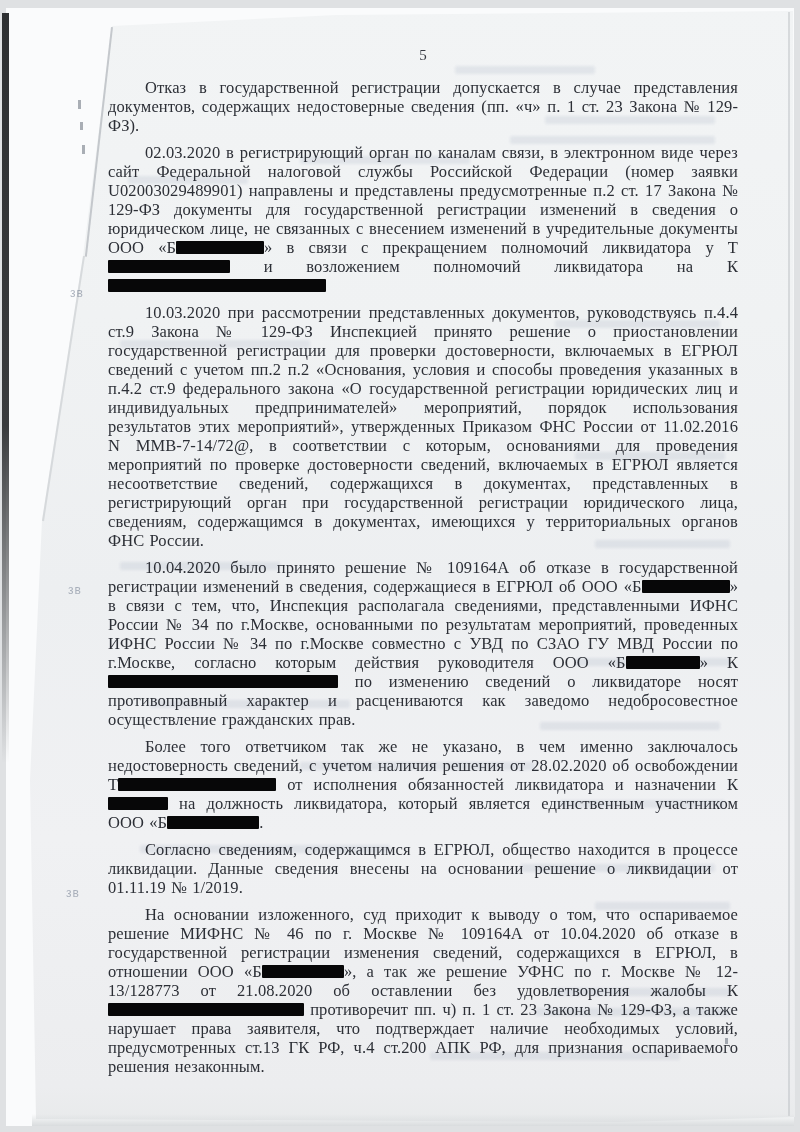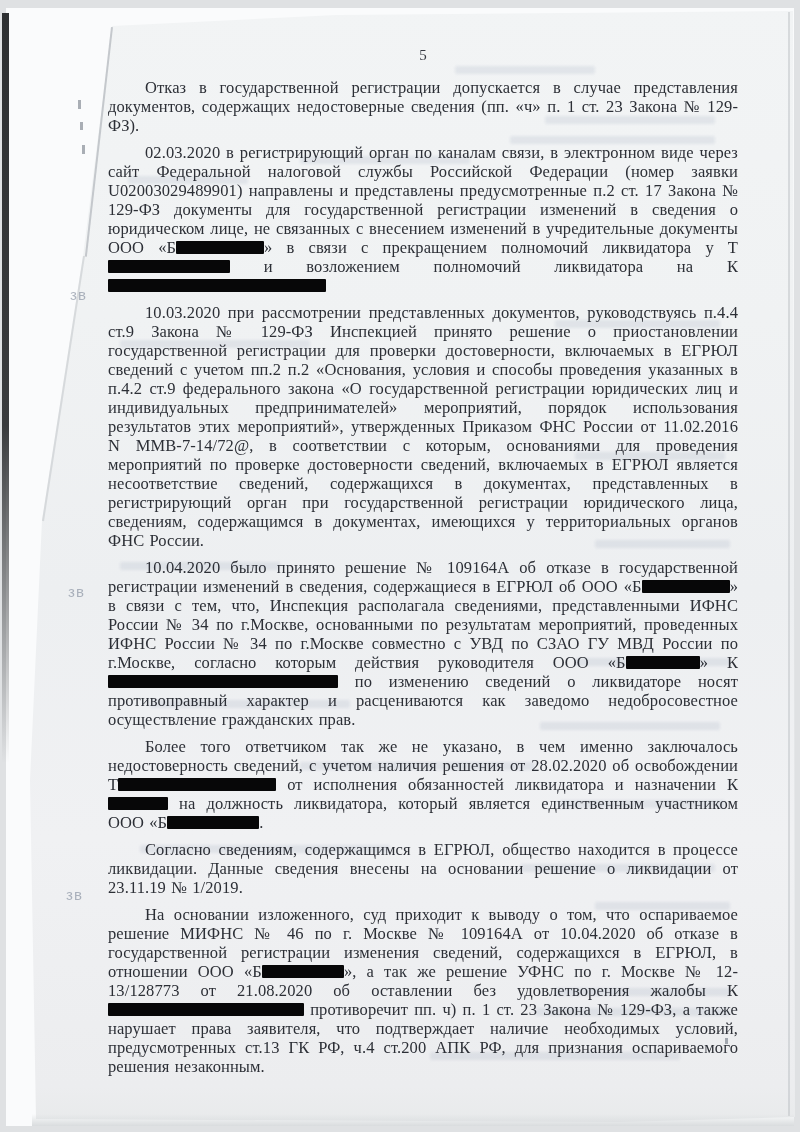--- a/index.html
+++ b/index.html
@@ -67,21 +67,21 @@
     height: 13px;
     background: #070708;
     vertical-align: -1px;
     border-radius: 1px;
   }
 
   
   .margin-mark {
     position: absolute;
     font-family: "Liberation Sans", sans-serif;
-    font-size: 15px; letter-spacing: 1px;
+    font-size: 12px; letter-spacing: 1px;
     color: #7d8798; opacity: 0.6;
     filter: blur(0.4px);
   }
 
   
   .ghost {
     position: absolute; height: 8px;
     background: rgba(128,142,170,0.14);
     filter: blur(1.4px); border-radius: 2px;
     pointer-events: none;
@@ -143,18 +143,18 @@
     </div>
 
   <div class="content">
     <div class="page-number">5</div>
     <div id="document-body">
         <p class="para">Отказ в государственной регистрации допускается в случае представления документов, содержащих недостоверные сведения (пп. «ч» п. 1 ст. 23 Закона № 129-ФЗ).</p>
         <p class="para">02.03.2020 в регистрирующий орган по каналам связи, в электронном виде через сайт Федеральной налоговой службы Российской Федерации (номер заявки U02003029489901) направлены и представлены предусмотренные п.2 ст. 17 Закона № 129-ФЗ документы для государственной регистрации изменений в сведения о юридическом лице, не связанных с внесением изменений в учредительные документы ООО «Б<span class="redact" style="width: 88px;"></span>» в связи с прекращением полномочий ликвидатора у Т<span class="redact" style="width: 122px;"></span> и возложением полномочий ликвидатора на К<span class="redact" style="width: 218px;"></span></p>
         <p class="para">10.03.2020 при рассмотрении представленных документов, руководствуясь п.4.4 ст.9 Закона № 129-ФЗ Инспекцией принято решение о приостановлении государственной регистрации для проверки достоверности, включаемых в ЕГРЮЛ сведений с учетом пп.2 п.2 «Основания, условия и способы проведения указанных в п.4.2 ст.9 федерального закона «О государственной регистрации юридических лиц и индивидуальных предпринимателей» мероприятий, порядок использования результатов этих мероприятий», утвержденных Приказом ФНС России от 11.02.2016 N ММВ-7-14/72@, в соответствии с которым, основаниями для проведения мероприятий по проверке достоверности сведений, включаемых в ЕГРЮЛ является несоответствие сведений, содержащихся в документах, представленных в регистрирующий орган при государственной регистрации юридического лица, сведениям, содержащимся в документах, имеющихся у территориальных органов ФНС России.</p>
         <p class="para">10.04.2020 было принято решение № 109164А об отказе в государственной регистрации изменений в сведения, содержащиеся в ЕГРЮЛ об ООО «Б<span class="redact" style="width: 88px;"></span>» в связи с тем, что, Инспекция располагала сведениями, представленными ИФНС России № 34 по г.Москве, основанными по результатам мероприятий, проведенных ИФНС России № 34 по г.Москве совместно с УВД по СЗАО ГУ МВД России по г.Москве, согласно которым действия руководителя ООО «Б<span class="redact" style="width: 74px;"></span>» К<span class="redact" style="width: 230px;"></span> по изменению сведений о ликвидаторе носят противоправный характер и расцениваются как заведомо недобросовестное осуществление гражданских прав.</p>
         <p class="para">Более того ответчиком так же не указано, в чем именно заключалось недостоверность сведений, с учетом наличия решения от 28.02.2020 об освобождении Т<span class="redact" style="width: 158px;"></span> от исполнения обязанностей ликвидатора и назначении К<span class="redact" style="width: 60px;"></span> на должность ликвидатора, который является единственным участником ООО «Б<span class="redact" style="width: 92px;"></span>.</p>
-        <p class="para">Согласно сведениям, содержащимся в ЕГРЮЛ, общество находится в процессе ликвидации. Данные сведения внесены на основании решение о ликвидации от 23.11.19 № 1/2019.</p>
+        <p class="para">Согласно сведениям, содержащимся в ЕГРЮЛ, общество находится в процессе ликвидации. Данные сведения внесены на основании решение о ликвидации от 01.11.19 № 1/2019.</p>
         <p class="para">На основании изложенного, суд приходит к выводу о том, что оспариваемое решение МИФНС № 46 по г. Москве № 109164А от 10.04.2020  об отказе в государственной регистрации изменения сведений, содержащихся в ЕГРЮЛ, в отношении ООО «Б<span class="redact" style="width: 82px;"></span>», а так же решение УФНС по г. Москве № 12-13/128773 от 21.08.2020 об оставлении без удовлетворения жалобы К<span class="redact" style="width: 196px;"></span> противоречит пп. ч) п. 1 ст. 23 Закона № 129-ФЗ, а также нарушает права заявителя, что подтверждает наличие необходимых условий, предусмотренных ст.13 ГК РФ, ч.4 ст.200 АПК РФ, для признания оспариваемого решения незаконным.</p>
       </div>
   </div>
 
 </div>
 
 </body></html>

